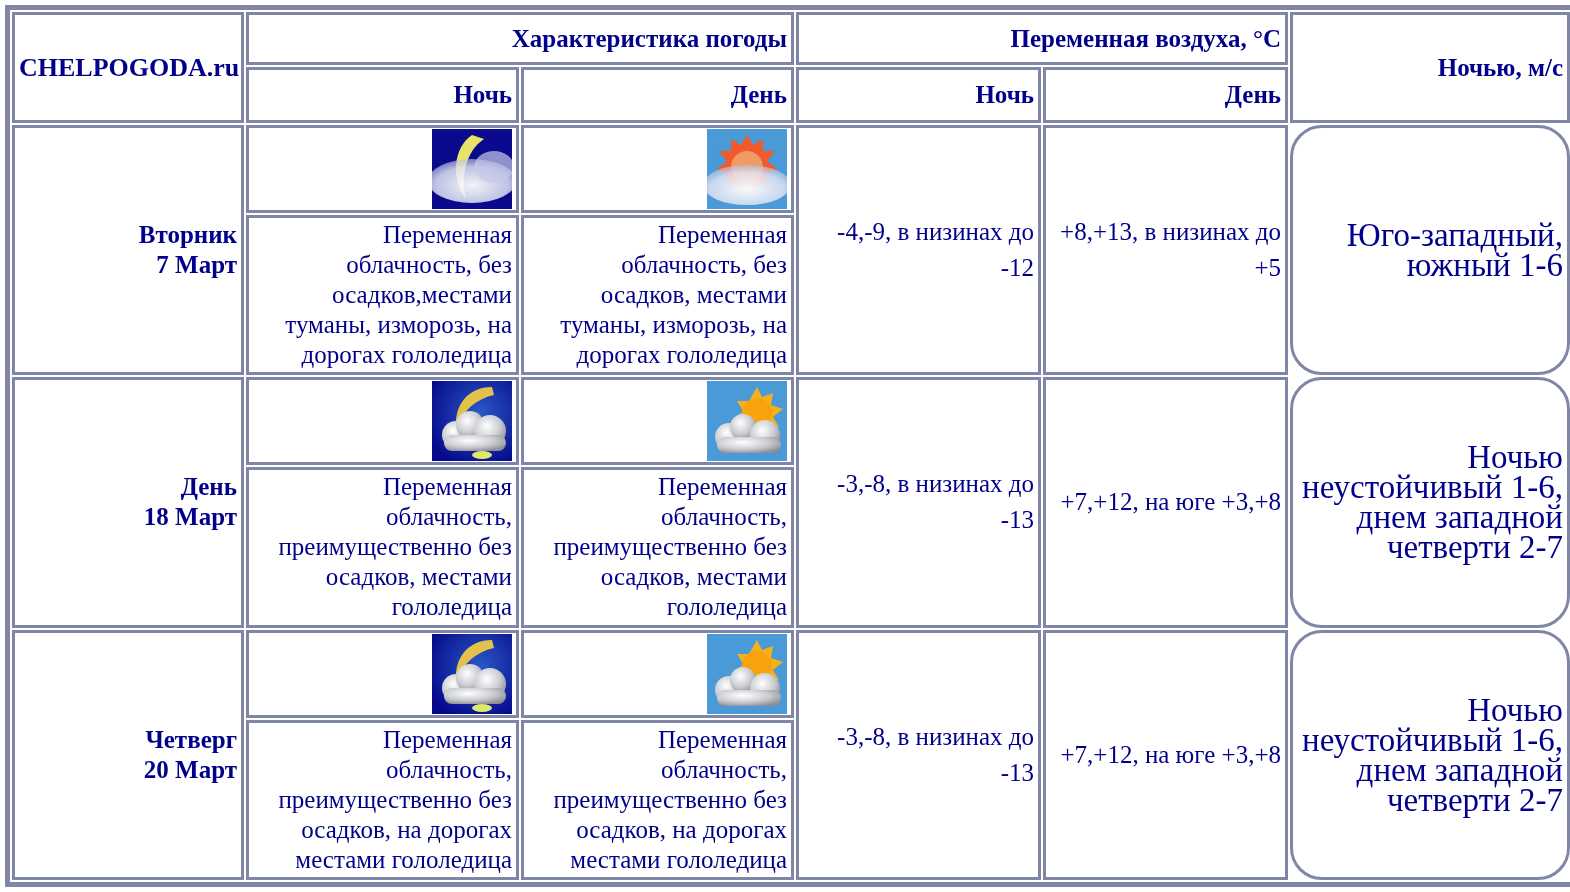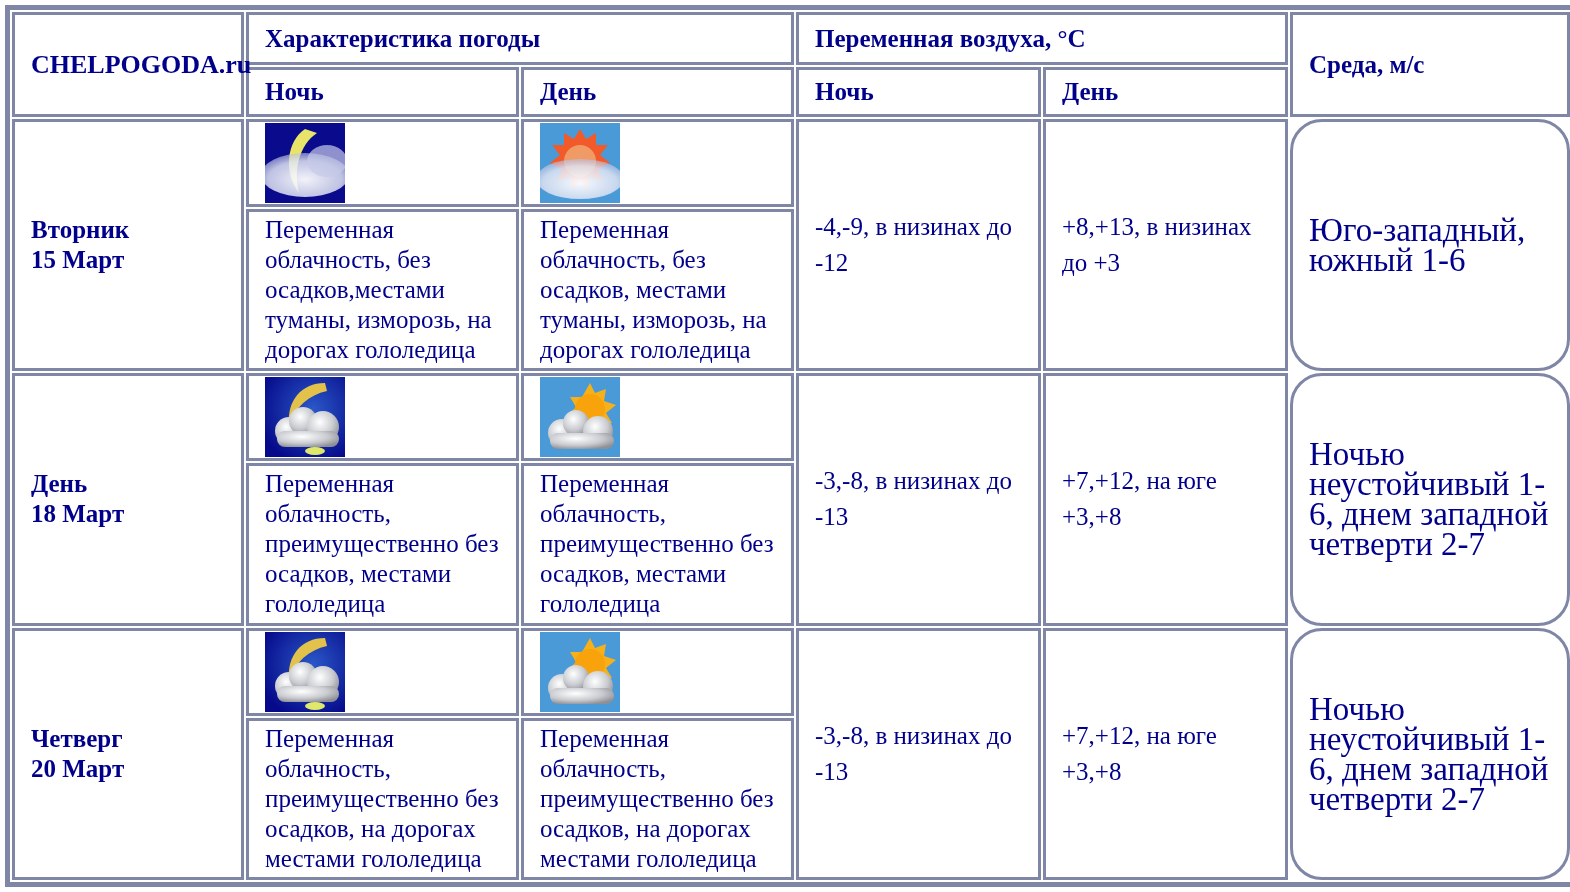--- a/index.html
+++ b/index.html
@@ -21,23 +21,23 @@
       width: 1560px;
       height: 882px;
       border-collapse: separate;
       border-spacing: 2px;
       border: 5px solid #7f86a6;
       box-sizing: border-box;
       table-layout: fixed;
     }
     table.forecast td, table.forecast th {
       border: 3px solid #7f86a6;
-      text-align: left;
+      text-align: right;
       vertical-align: middle;
-      padding: 0 16px;
+      padding: 0 4px;
       box-sizing: border-box;
     }
     th {
       font-weight: bold;
       font-size: 25px;
       color: #00008b;
     }
     th.site {
       font-size: 26px;
     }
@@ -106,33 +106,33 @@
     <col style="width:273px">
     <col style="width:245px">
     <col style="width:245px">
     <col style="width:280px">
   </colgroup>
   <tbody>
       <tr style="height:53px">
     <th class="site" rowspan="2">CHELPOGODA.ru</th>
     <th colspan="2">Характеристика погоды</th>
     <th colspan="2">Переменная воздуха, °C</th>
-    <th rowspan="2">Среда, м/с</th>
-  </tr>
-  <tr style="height:50px">
+    <th rowspan="2">Ночью, м/с</th>
+  </tr>
+  <tr style="height:56px">
     <th>Ночь</th>
     <th>День</th>
     <th>Ночь</th>
     <th>День</th>
   </tr>
 
   <tr>
     <td rowspan="2">
       <div class="day-name">Вторник</div>
-      <div class="day-name">15 Март</div>
+      <div class="day-name">7 Март</div>
     </td>
     <td class="icon-cell">
       <span class="wx-icon">
         <svg viewBox="0 0 80 80">
           <rect width="80" height="80" fill="#0a0a8c"></rect>
           <path d="M40 6 C22 18 18 48 34 70 C28 48 34 22 52 10 Z" fill="#e8e46a"></path>
           <ellipse cx="40" cy="52" rx="44" ry="22" fill="url(#fogGrad)"></ellipse>
           <ellipse cx="62" cy="38" rx="20" ry="16" fill="#c6cbe8" opacity="0.7"></ellipse>
         </svg>
       </span>
@@ -141,21 +141,21 @@
       <span class="wx-icon">
         <svg viewBox="0 0 80 80">
           <rect width="80" height="80" fill="#4a9ad8"></rect>
           <polygon points="40,6 46,16 56,10 56,22 68,22 60,32 70,40 58,46 62,58 50,54 46,66 40,56 34,66 30,54 18,58 22,46 10,40 20,32 12,22 24,22 24,10 34,16" fill="#f25a2a"></polygon>
           <circle cx="40" cy="38" r="16" fill="#f09a66"></circle>
           <ellipse cx="40" cy="56" rx="44" ry="20" fill="url(#fogGrad)"></ellipse>
         </svg>
       </span>
     </td>
     <td rowspan="2" class="val">-4,-9, в низинах до -12</td>
-    <td rowspan="2" class="val">+8,+13, в низинах до +3</td>
+    <td rowspan="2" class="val">+8,+13, в низинах до +5</td>
     <td rowspan="2" class="wind">Юго-западный, южный 1-6</td>
   </tr>
   <tr>
     <td class="desc">Переменная облачность, без осадков,местами туманы, изморозь, на дорогах гололедица</td>
     <td class="desc">Переменная облачность, без осадков, местами туманы, изморозь, на дорогах гололедица</td>
   </tr>
 
   <tr>
     <td rowspan="2">
       <div class="day-name">День</div>

